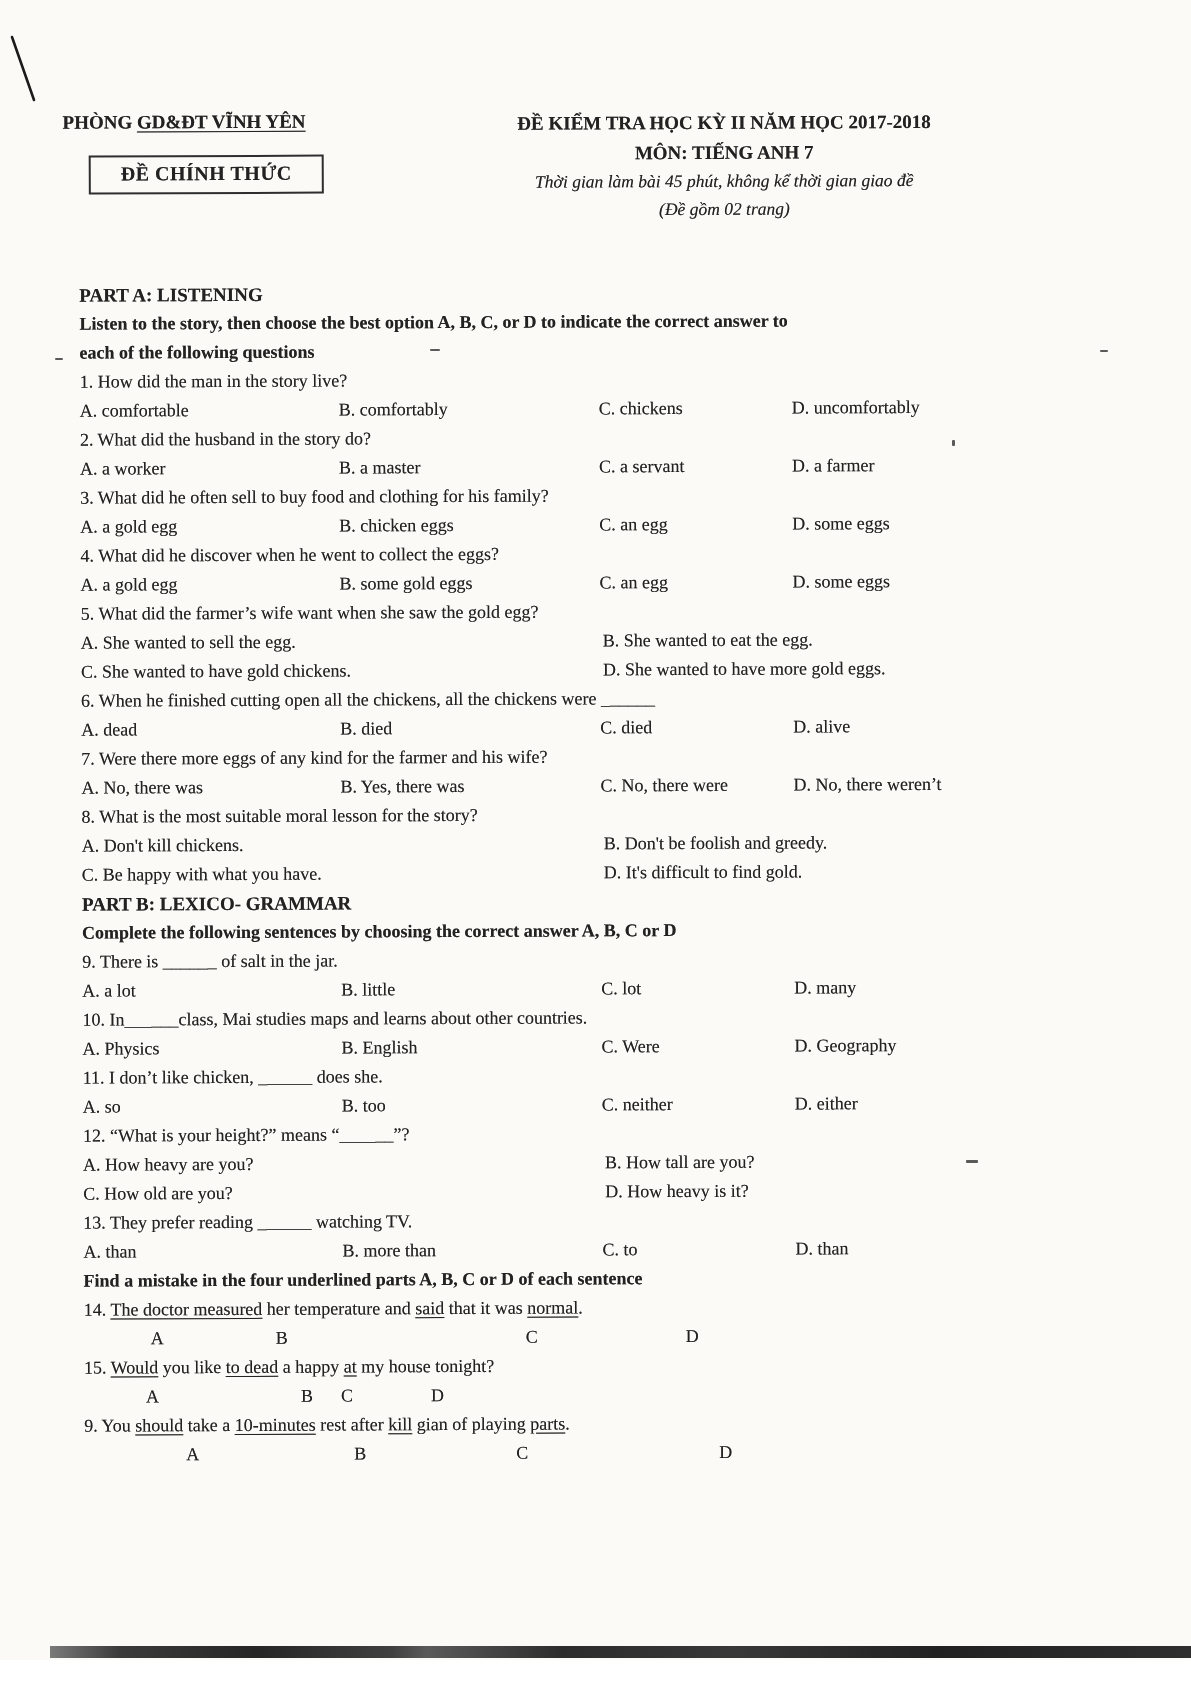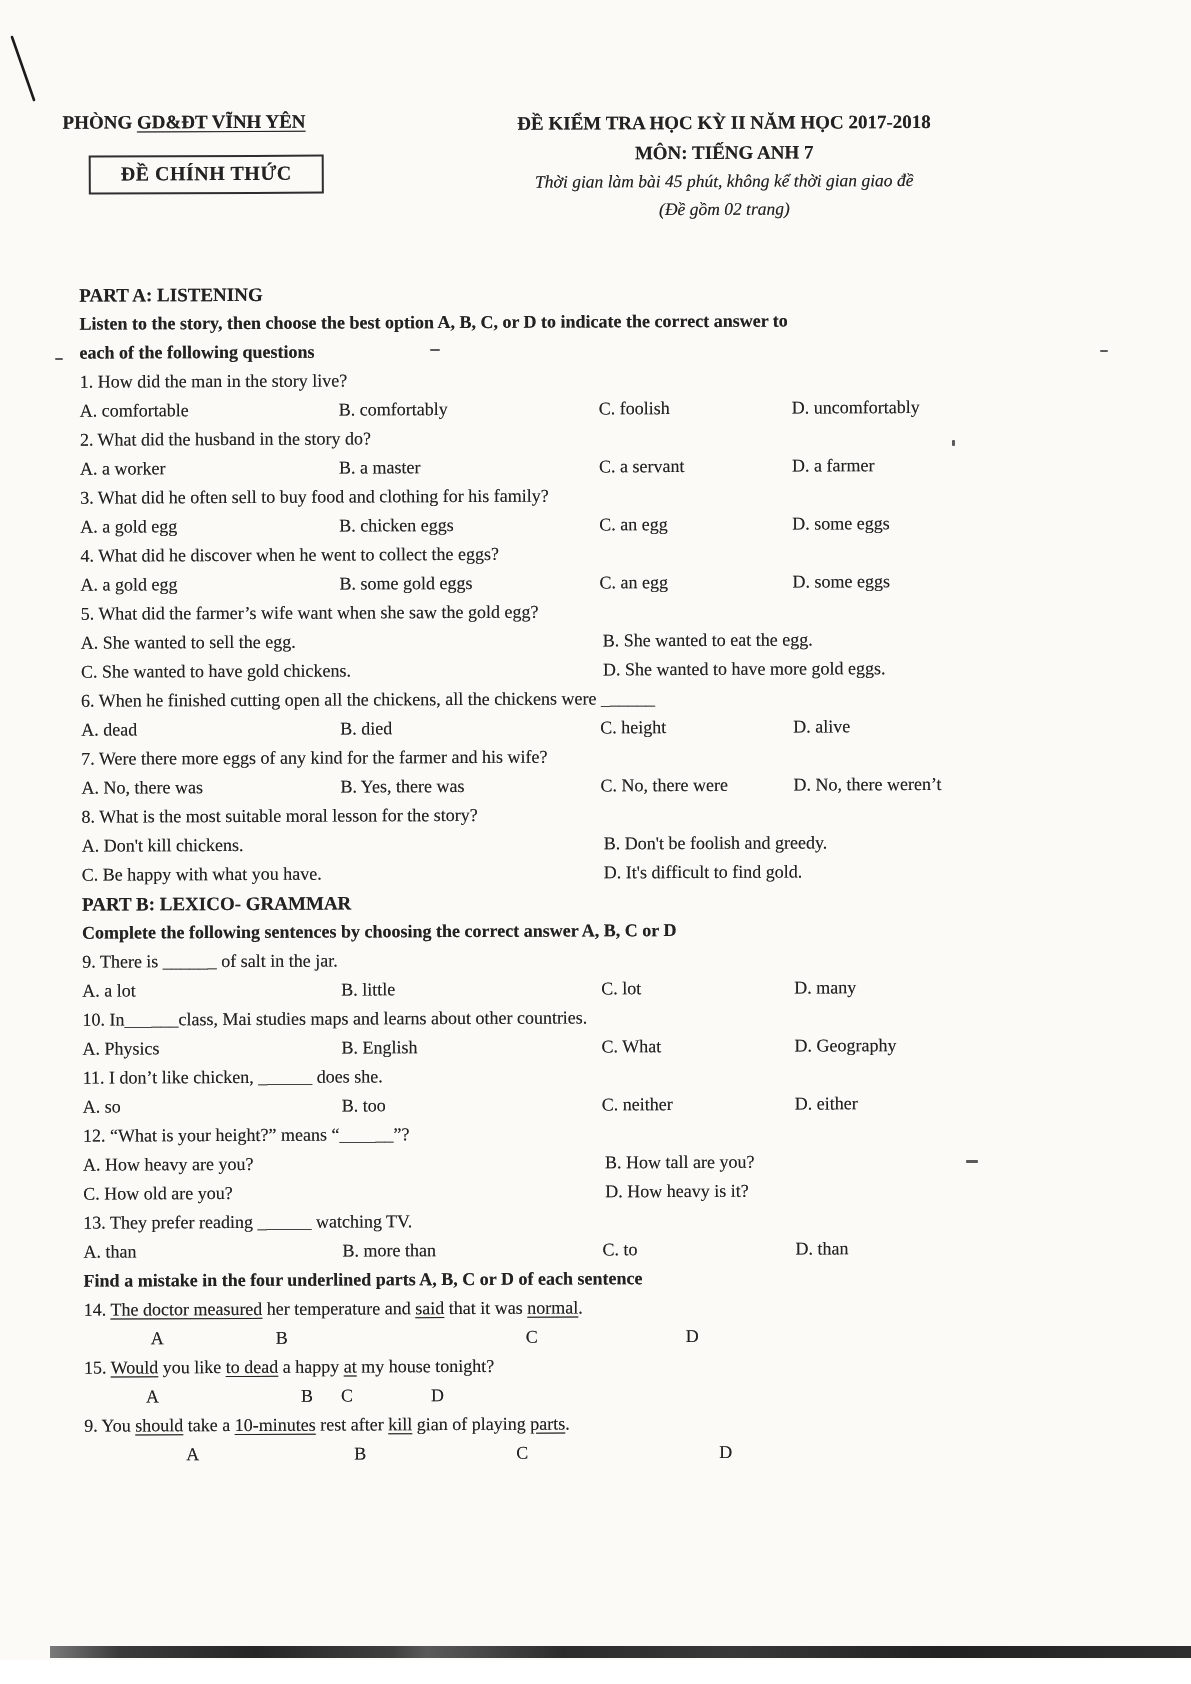--- a/index.html
+++ b/index.html
@@ -69,21 +69,21 @@
     <div class="bodytxt">
       <div class="section-title">PART A: LISTENING</div>
       <div class="bold-line">Listen to the story, then choose the best option A, B, C, or D to indicate the correct answer to</div>
       <div class="bold-line">each of the following questions</div>
       <div id="part-a-questions">
           <div class="question">
             <div class="q-text">1. How did the man in the story live?</div>
             <div class="opts four">
               <div class="opt">A. comfortable</div>
               <div class="opt">B. comfortably</div>
-              <div class="opt">C. foolish</div>
+              <div class="opt">C. chickens</div>
               <div class="opt">D. uncomfortably</div>
             </div>
           </div>
           <div class="question">
             <div class="q-text">2. What did the husband in the story do?</div>
             <div class="opts four">
               <div class="opt">A. a worker</div>
               <div class="opt">B. a master</div>
               <div class="opt">C. a servant</div>
               <div class="opt">D. a farmer</div>
@@ -114,21 +114,21 @@
               <div class="opt">B. She wanted to eat the egg.</div>
               <div class="opt">C. She wanted to have gold chickens.</div>
               <div class="opt">D. She wanted to have more gold eggs.</div>
             </div>
           </div>
           <div class="question">
             <div class="q-text">6. When he finished cutting open all the chickens, all the chickens were ______</div>
             <div class="opts four">
               <div class="opt">A. dead</div>
               <div class="opt">B. died</div>
-              <div class="opt">C. height</div>
+              <div class="opt">C. died</div>
               <div class="opt">D. alive</div>
             </div>
           </div>
           <div class="question">
             <div class="q-text">7. Were there more eggs of any kind for the farmer and his wife?</div>
             <div class="opts four">
               <div class="opt">A. No, there was</div>
               <div class="opt">B. Yes, there was</div>
               <div class="opt">C. No, there were</div>
               <div class="opt">D. No, there weren’t</div>
@@ -155,21 +155,21 @@
               <div class="opt">B. little</div>
               <div class="opt">C. lot</div>
               <div class="opt">D. many</div>
             </div>
           </div>
           <div class="question">
             <div class="q-text">10. In______class, Mai studies maps and learns about other countries.</div>
             <div class="opts four">
               <div class="opt">A. Physics</div>
               <div class="opt">B. English</div>
-              <div class="opt">C. What</div>
+              <div class="opt">C. Were</div>
               <div class="opt">D. Geography</div>
             </div>
           </div>
           <div class="question">
             <div class="q-text">11. I don’t like chicken, ______ does she.</div>
             <div class="opts four">
               <div class="opt">A. so</div>
               <div class="opt">B. too</div>
               <div class="opt">C. neither</div>
               <div class="opt">D. either</div>

